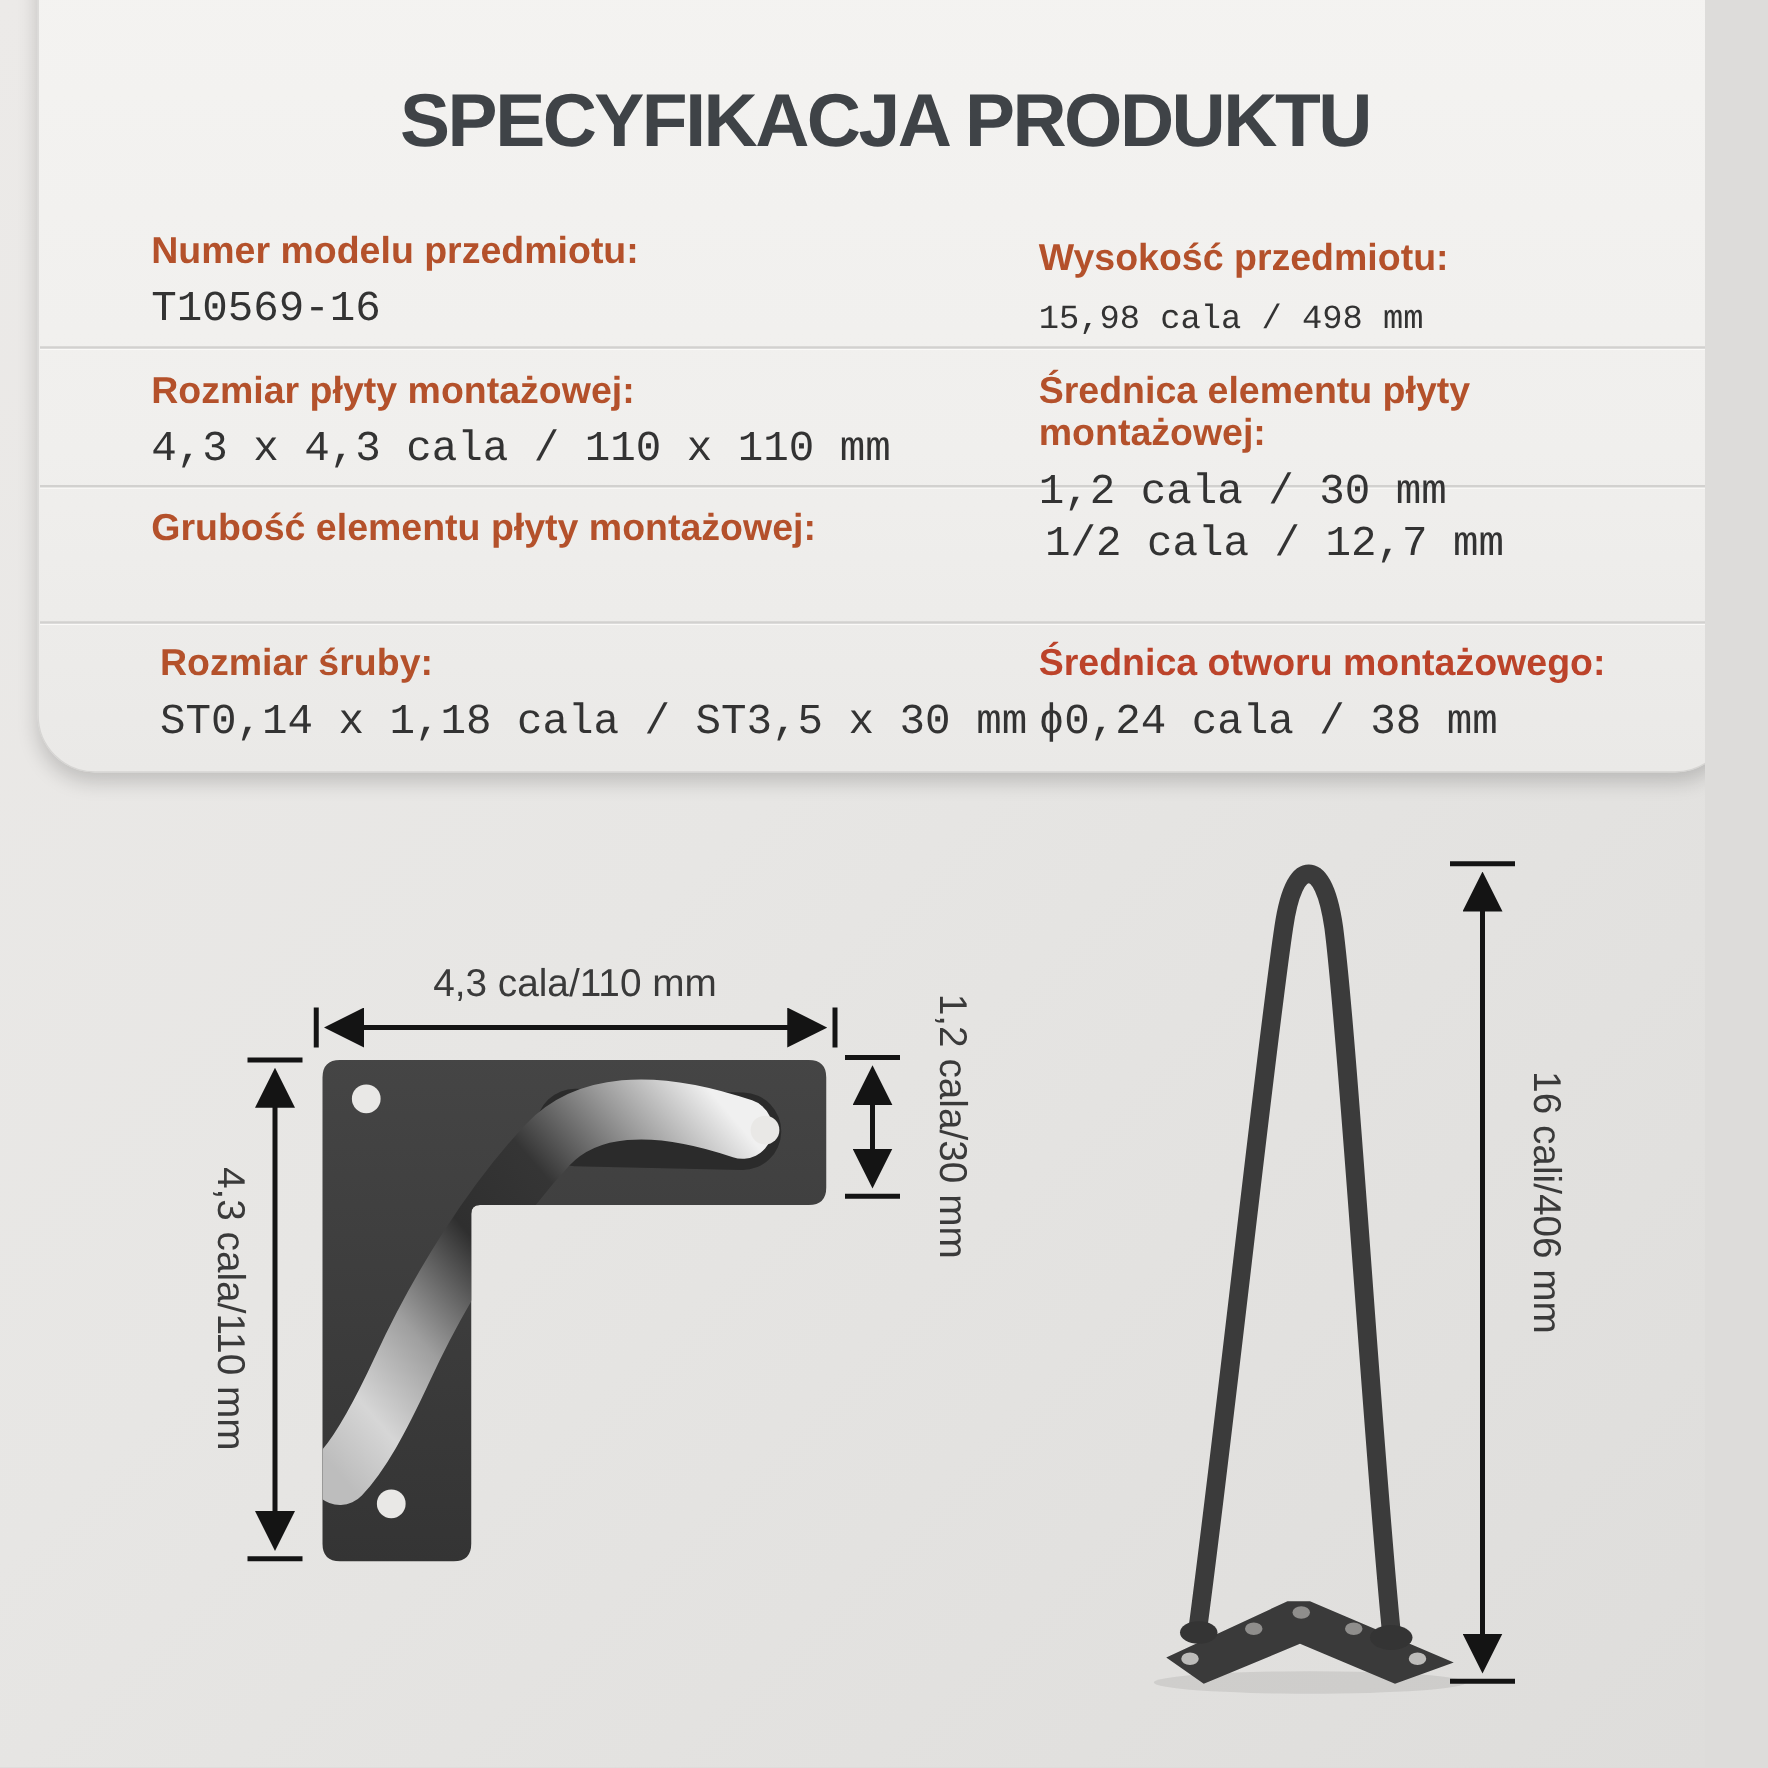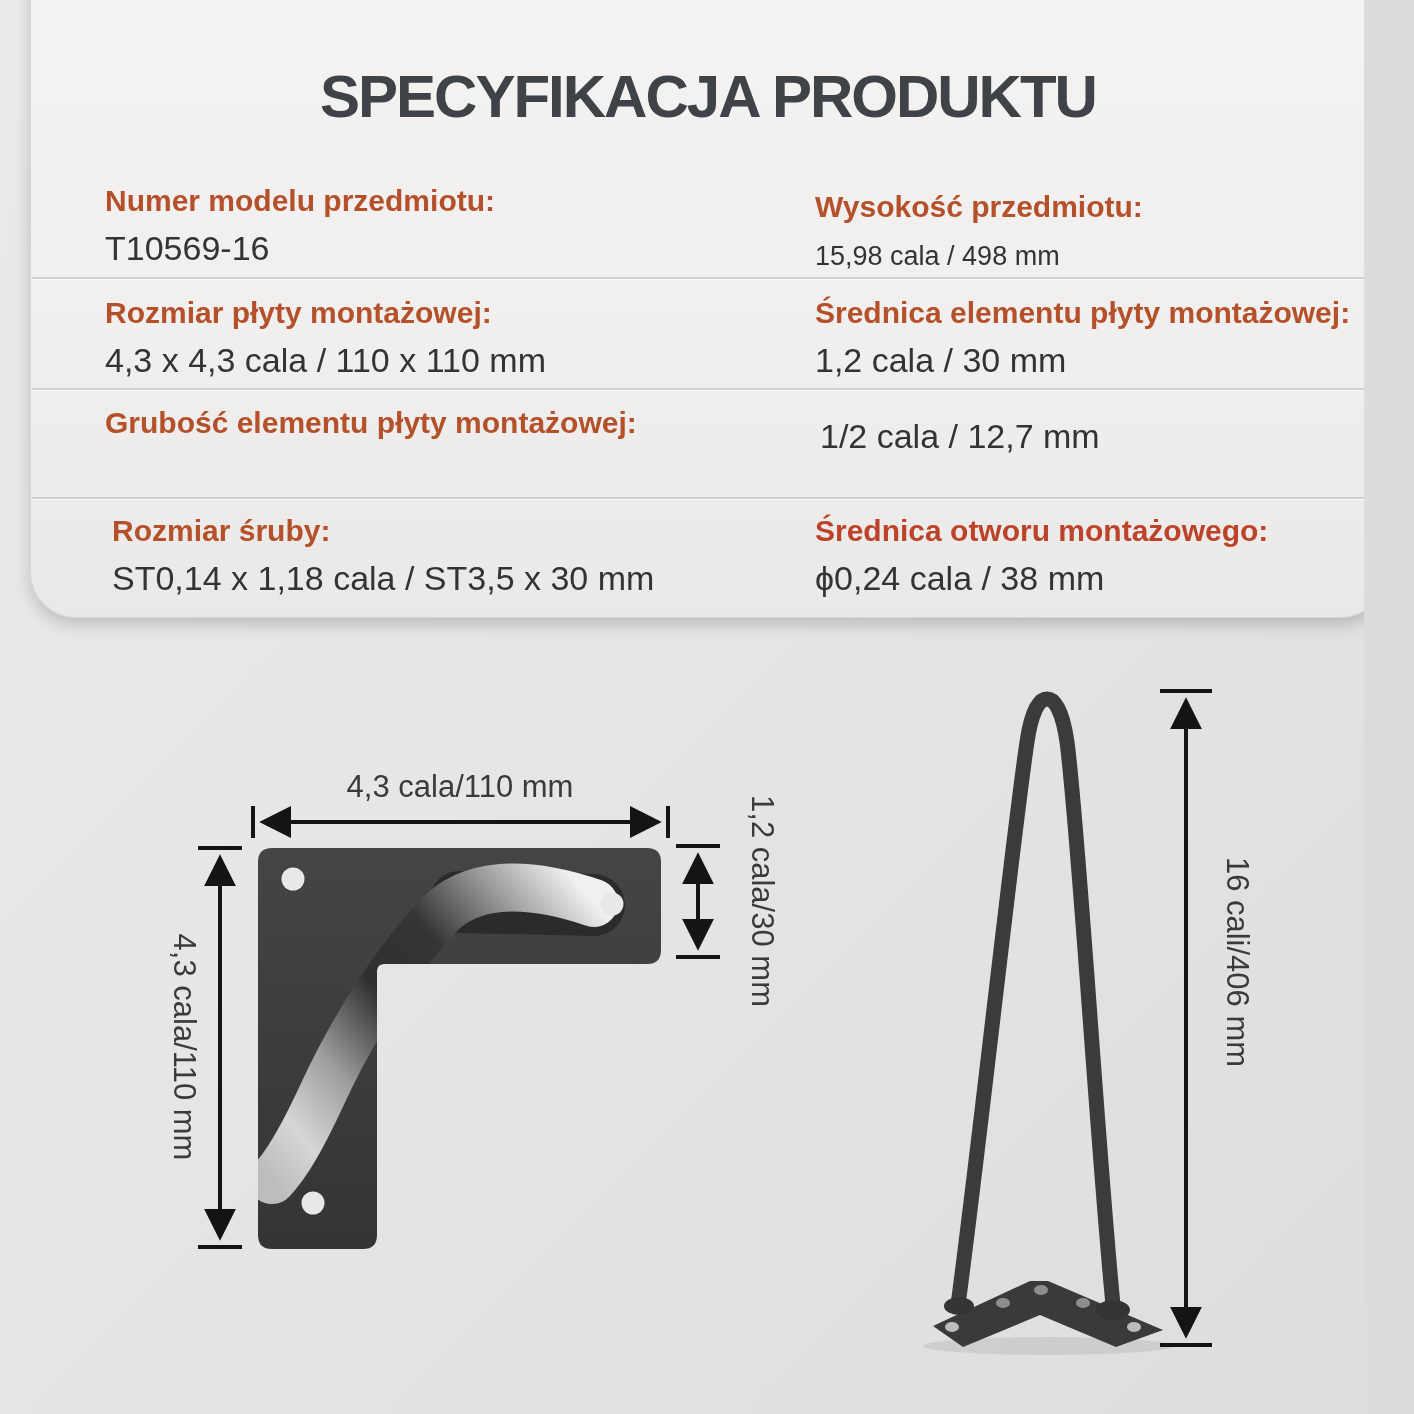--- a/index.html
+++ b/index.html
@@ -18,23 +18,23 @@
   }
   .page-title{
     position:absolute;left:30px;top:62px;width:1356px;
     text-align:center;font-size:60px;font-weight:bold;letter-spacing:-2px;
     color:#3f4347;
   }
   .divider{
     position:absolute;left:32px;width:1352px;height:2px;
     background:#d2d1cf;box-shadow:0 1px 0 #fbfaf8;
   }
-  .cell{position:absolute;}
+  .cell{position:absolute;margin-left:16px;}
   .cell-label{font-size:30px;font-weight:bold;color:#b4512b;}
-  .cell-value{font-size:34px;font-weight:normal;color:#333333;margin-top:11px;}
+  .cell-value{font-size:34px;font-weight:normal;color:#333333;margin-top:11px;font-family:Liberation Mono, monospace;}
   .cell-label.sm{font-size:30px;}
   .cell-value.sm{font-size:27px;margin-top:17px;}
   .cell-label.red{color:#bc432a;}
   svg.diagram{position:absolute;left:0;top:0;}
   .dim-text{font-size:31px;fill:#3a3a3a;}
 </style>
 </head>
 <body>
 
 <div class="stage">

